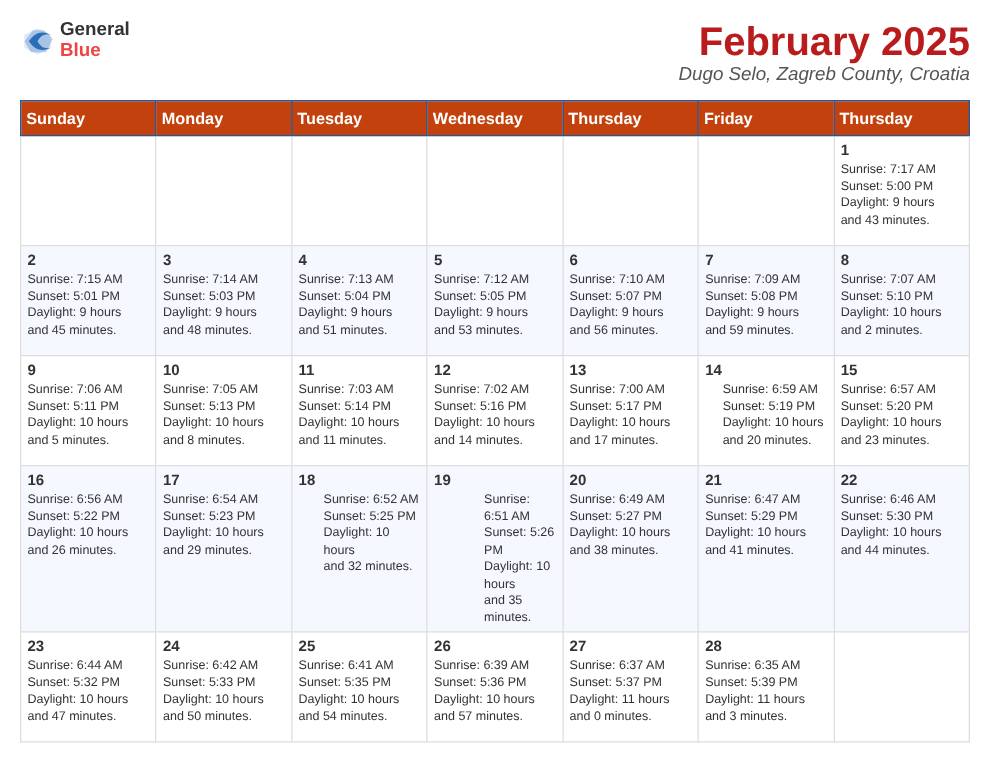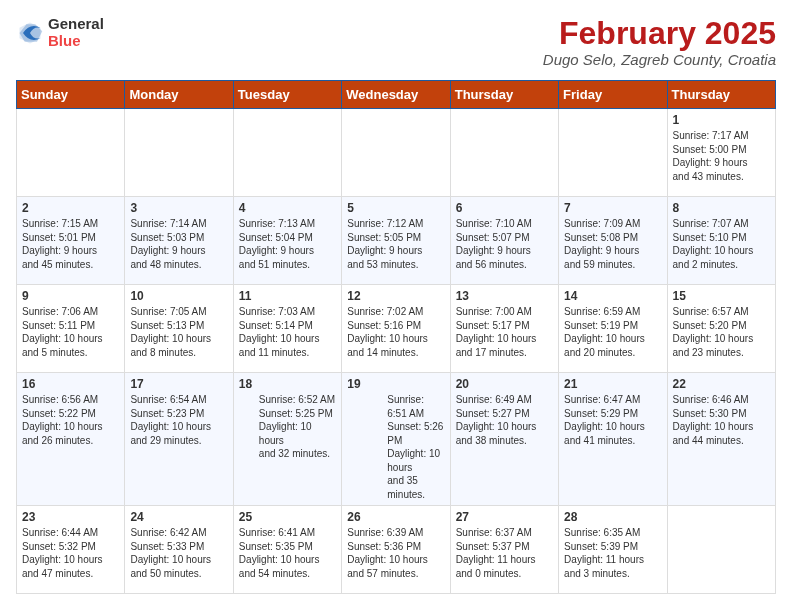--- a/index.html
+++ b/index.html
@@ -220,21 +220,21 @@
         </td>
         <td>
           <span class="day-number">13</span>
           <div class="day-info" style="white-space: pre-line;">Sunrise: 7:00 AM
 Sunset: 5:17 PM
 Daylight: 10 hours
 and 17 minutes.</div>
         </td>
         <td>
           <span class="day-number">14</span>
-          <div class="day-info" style="white-space: pre-line;">Sunrise: 6:59 AM
+          <div class="day-info" style="white-space: pre-line; margin-left: 14px;">Sunrise: 6:59 AM
 Sunset: 5:19 PM
 Daylight: 10 hours
 and 20 minutes.</div>
         </td>
         <td>
           <span class="day-number">15</span>
           <div class="day-info" style="white-space: pre-line;">Sunrise: 6:57 AM
 Sunset: 5:20 PM
 Daylight: 10 hours
 and 23 minutes.</div>

